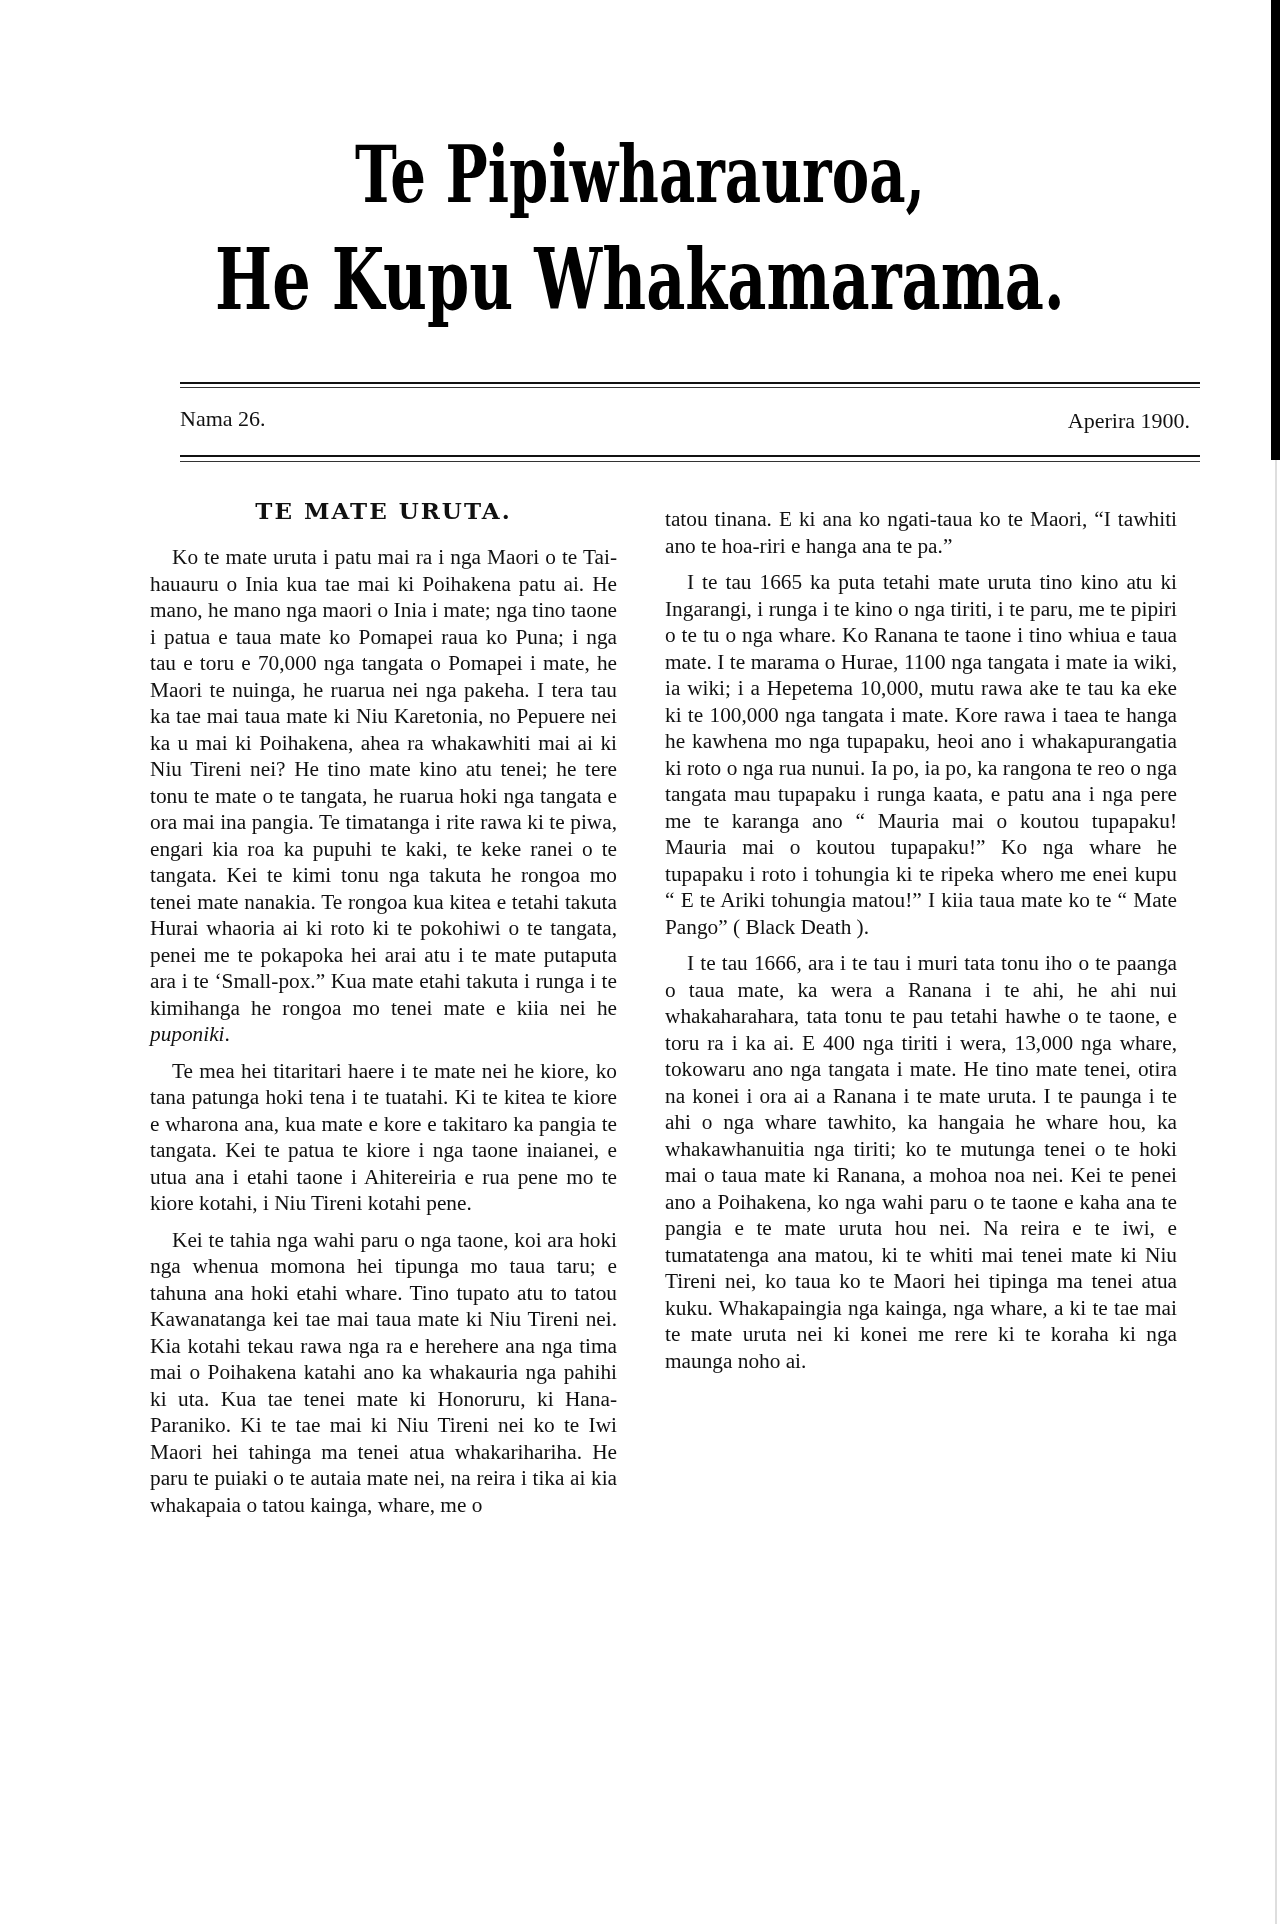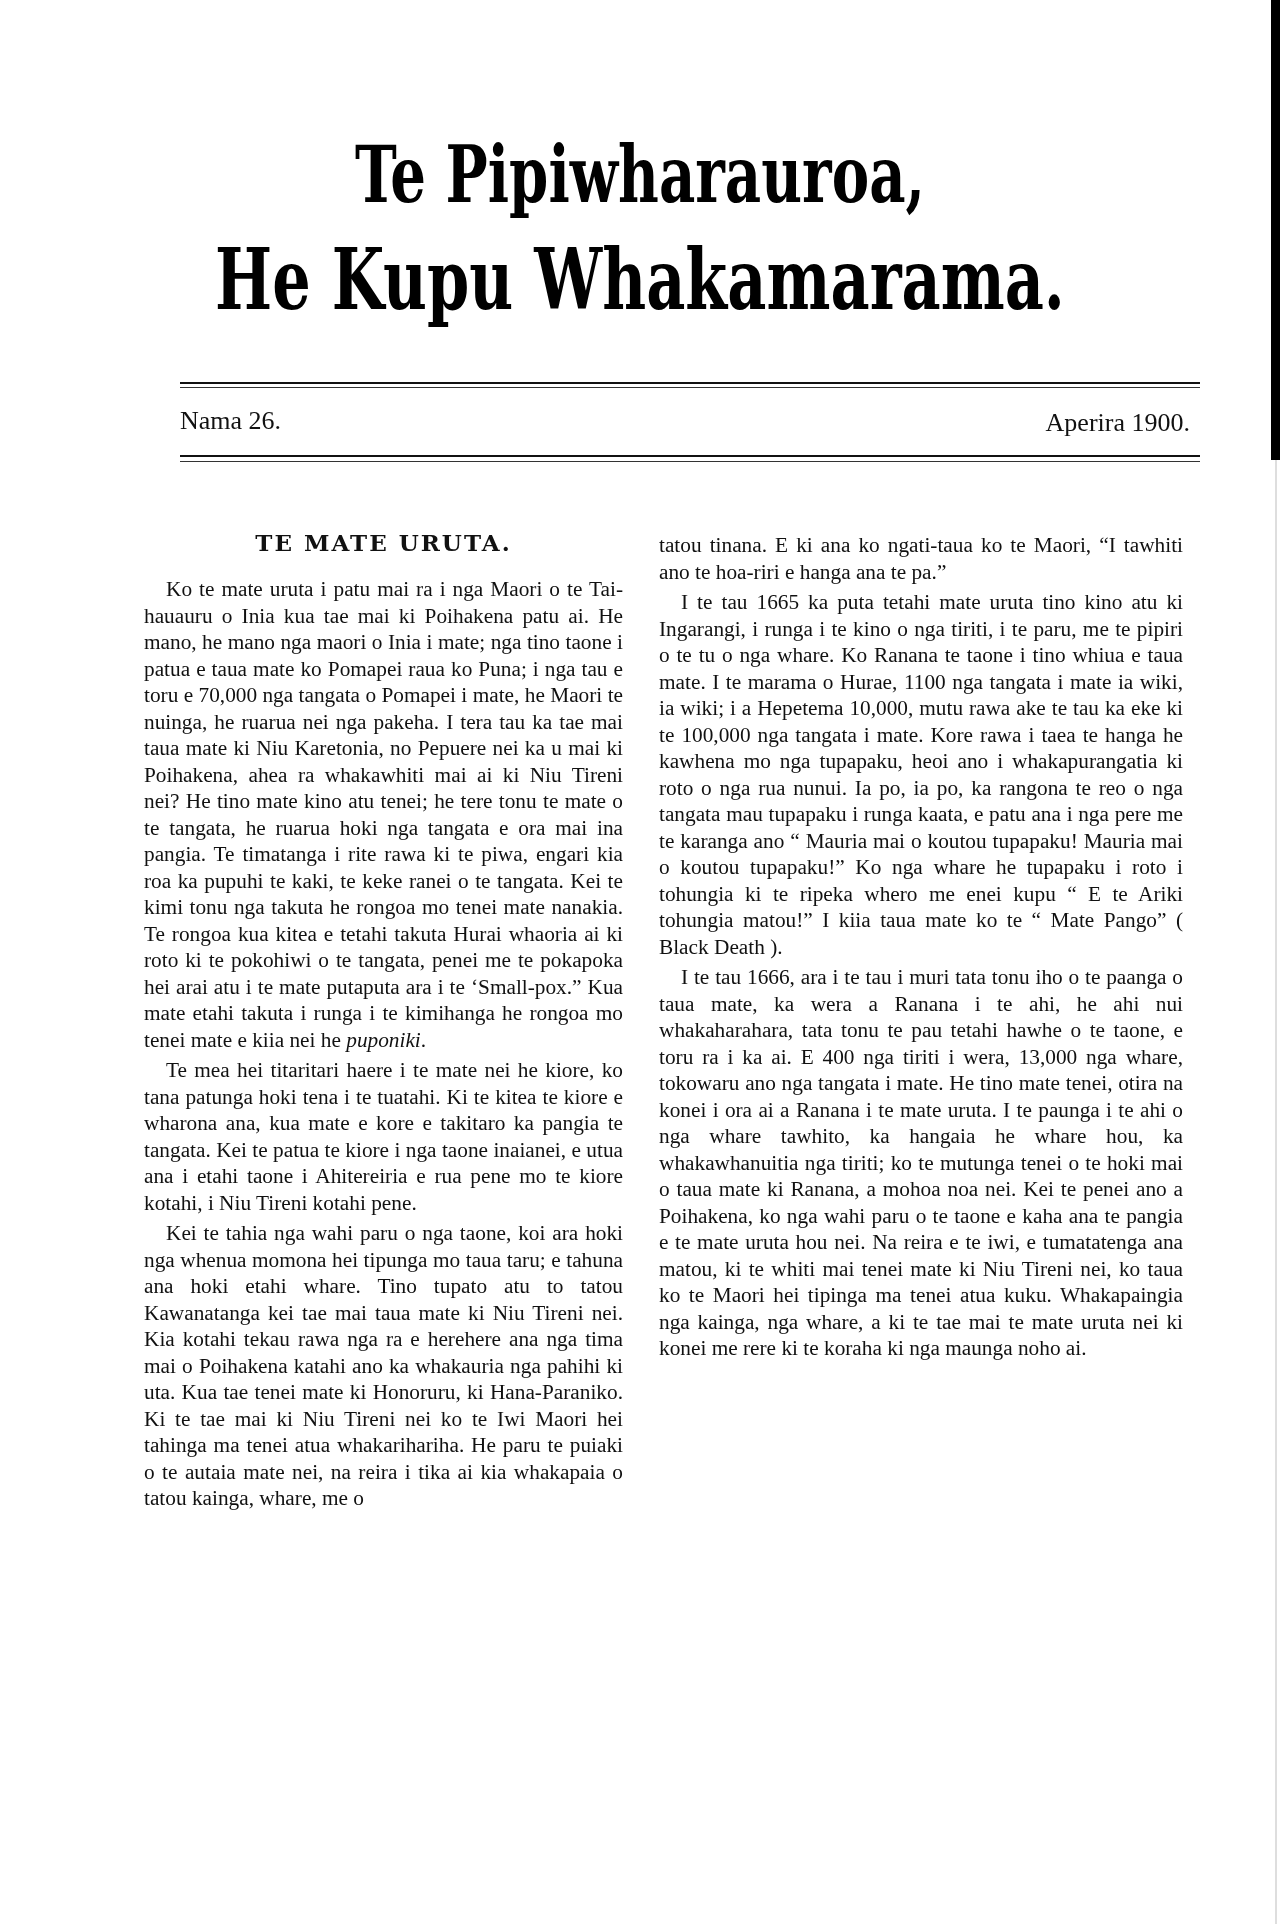--- a/index.html
+++ b/index.html
@@ -63,49 +63,49 @@
     }
     .rule.thin {
       border-top: 1px solid #333;
     }
     .dateline {
       position: absolute;
       top: 396px;
       left: 180px;
       width: 1020px;
       height: 40px;
-      font-size: 26px;
+      font-size: 22px;
       color: #111;
     }
     .dateline .left { position: absolute; left: 0; top: 10px; }
     .dateline .center { position: absolute; left: 0; width: 1020px; text-align: center; top: 10px; letter-spacing: 1px; }
     .dateline .right { position: absolute; right: 10px; top: 12px; }
 
     .column {
       position: absolute;
-      top: 528px;
+      top: 496px;
       font-size: 21.3px;
       line-height: 26.5px;
       text-align: justify;
       color: #111;
     }
     .column.left { left: 140px; width: 487px; }
     .column.right { left: 655px; width: 532px; }
 
     .article-title {
       text-align: center;
       font-family: "DejaVu Serif", "Liberation Serif", serif;
       font-weight: bold;
       font-size: 23px;
       letter-spacing: 2px;
       margin: 0 0 18px 0;
       line-height: 30px;
     }
     p {
-      margin: 4px;
+      margin: 10px;
       text-indent: 22px;
     }
     p.noindent { text-indent: 0; }
     em.it { }
     .notice {
       margin-top: 16px;
       text-indent: 0;
     }
     .hand-icon {
       display: inline-block;

